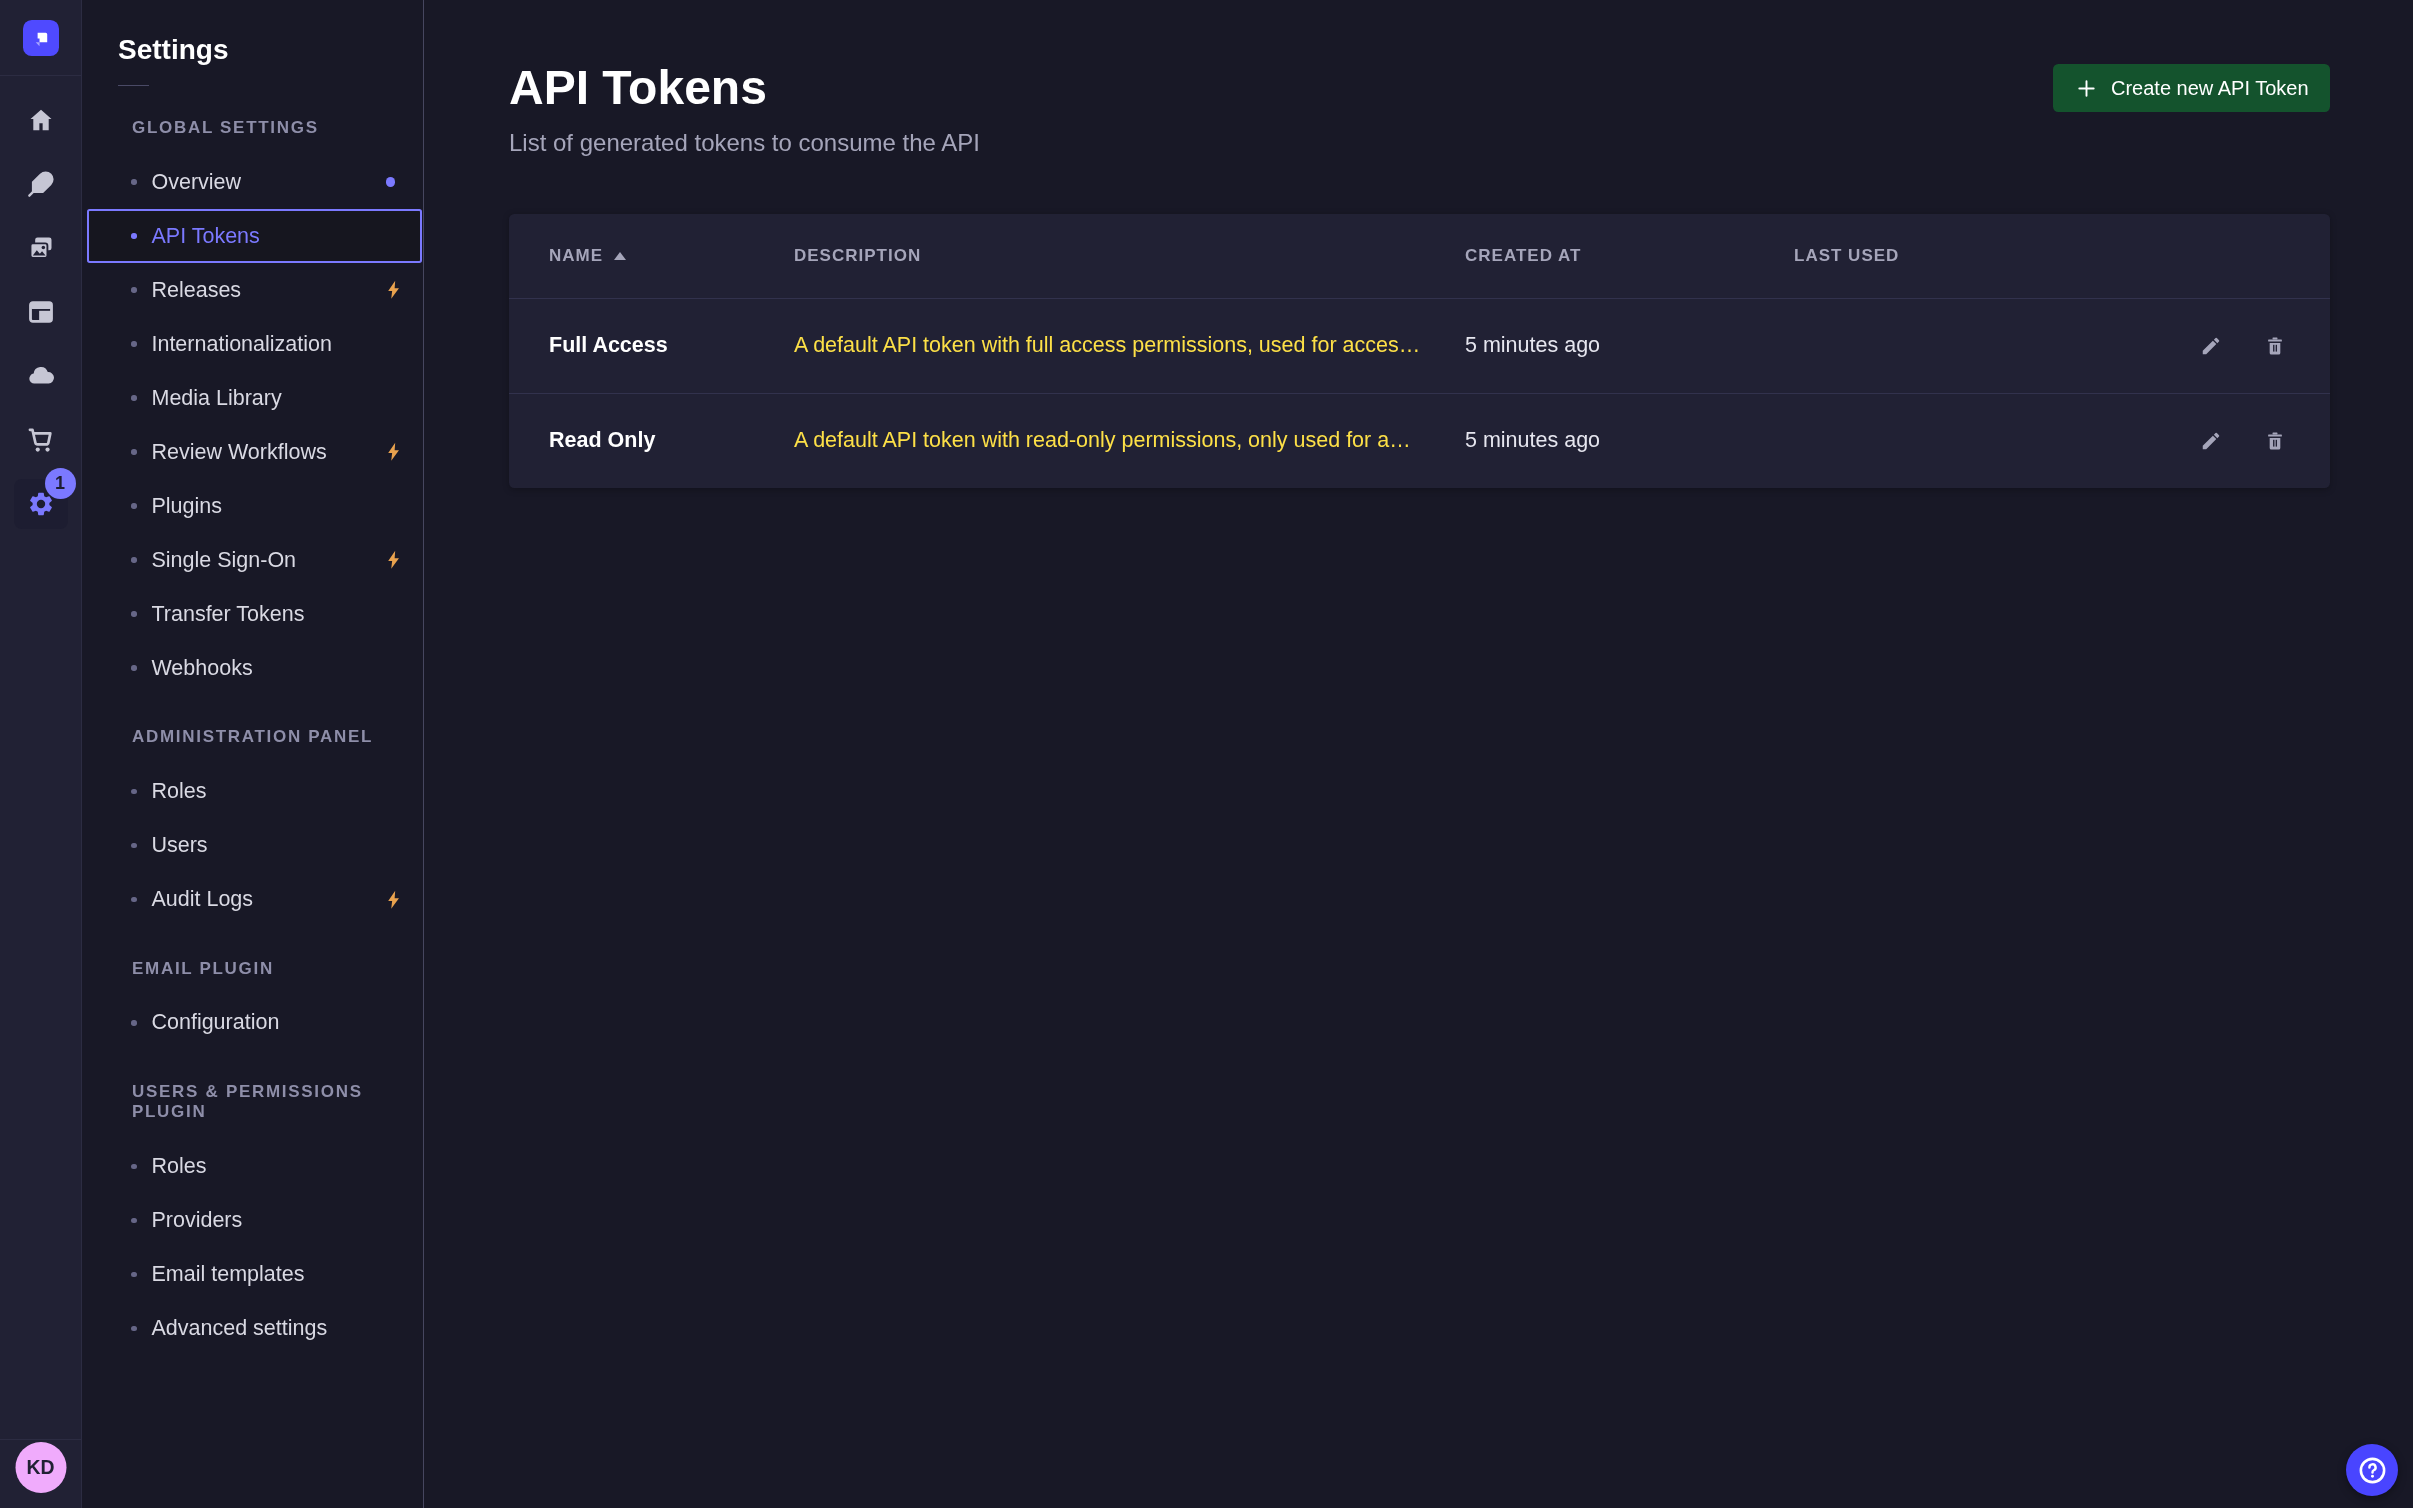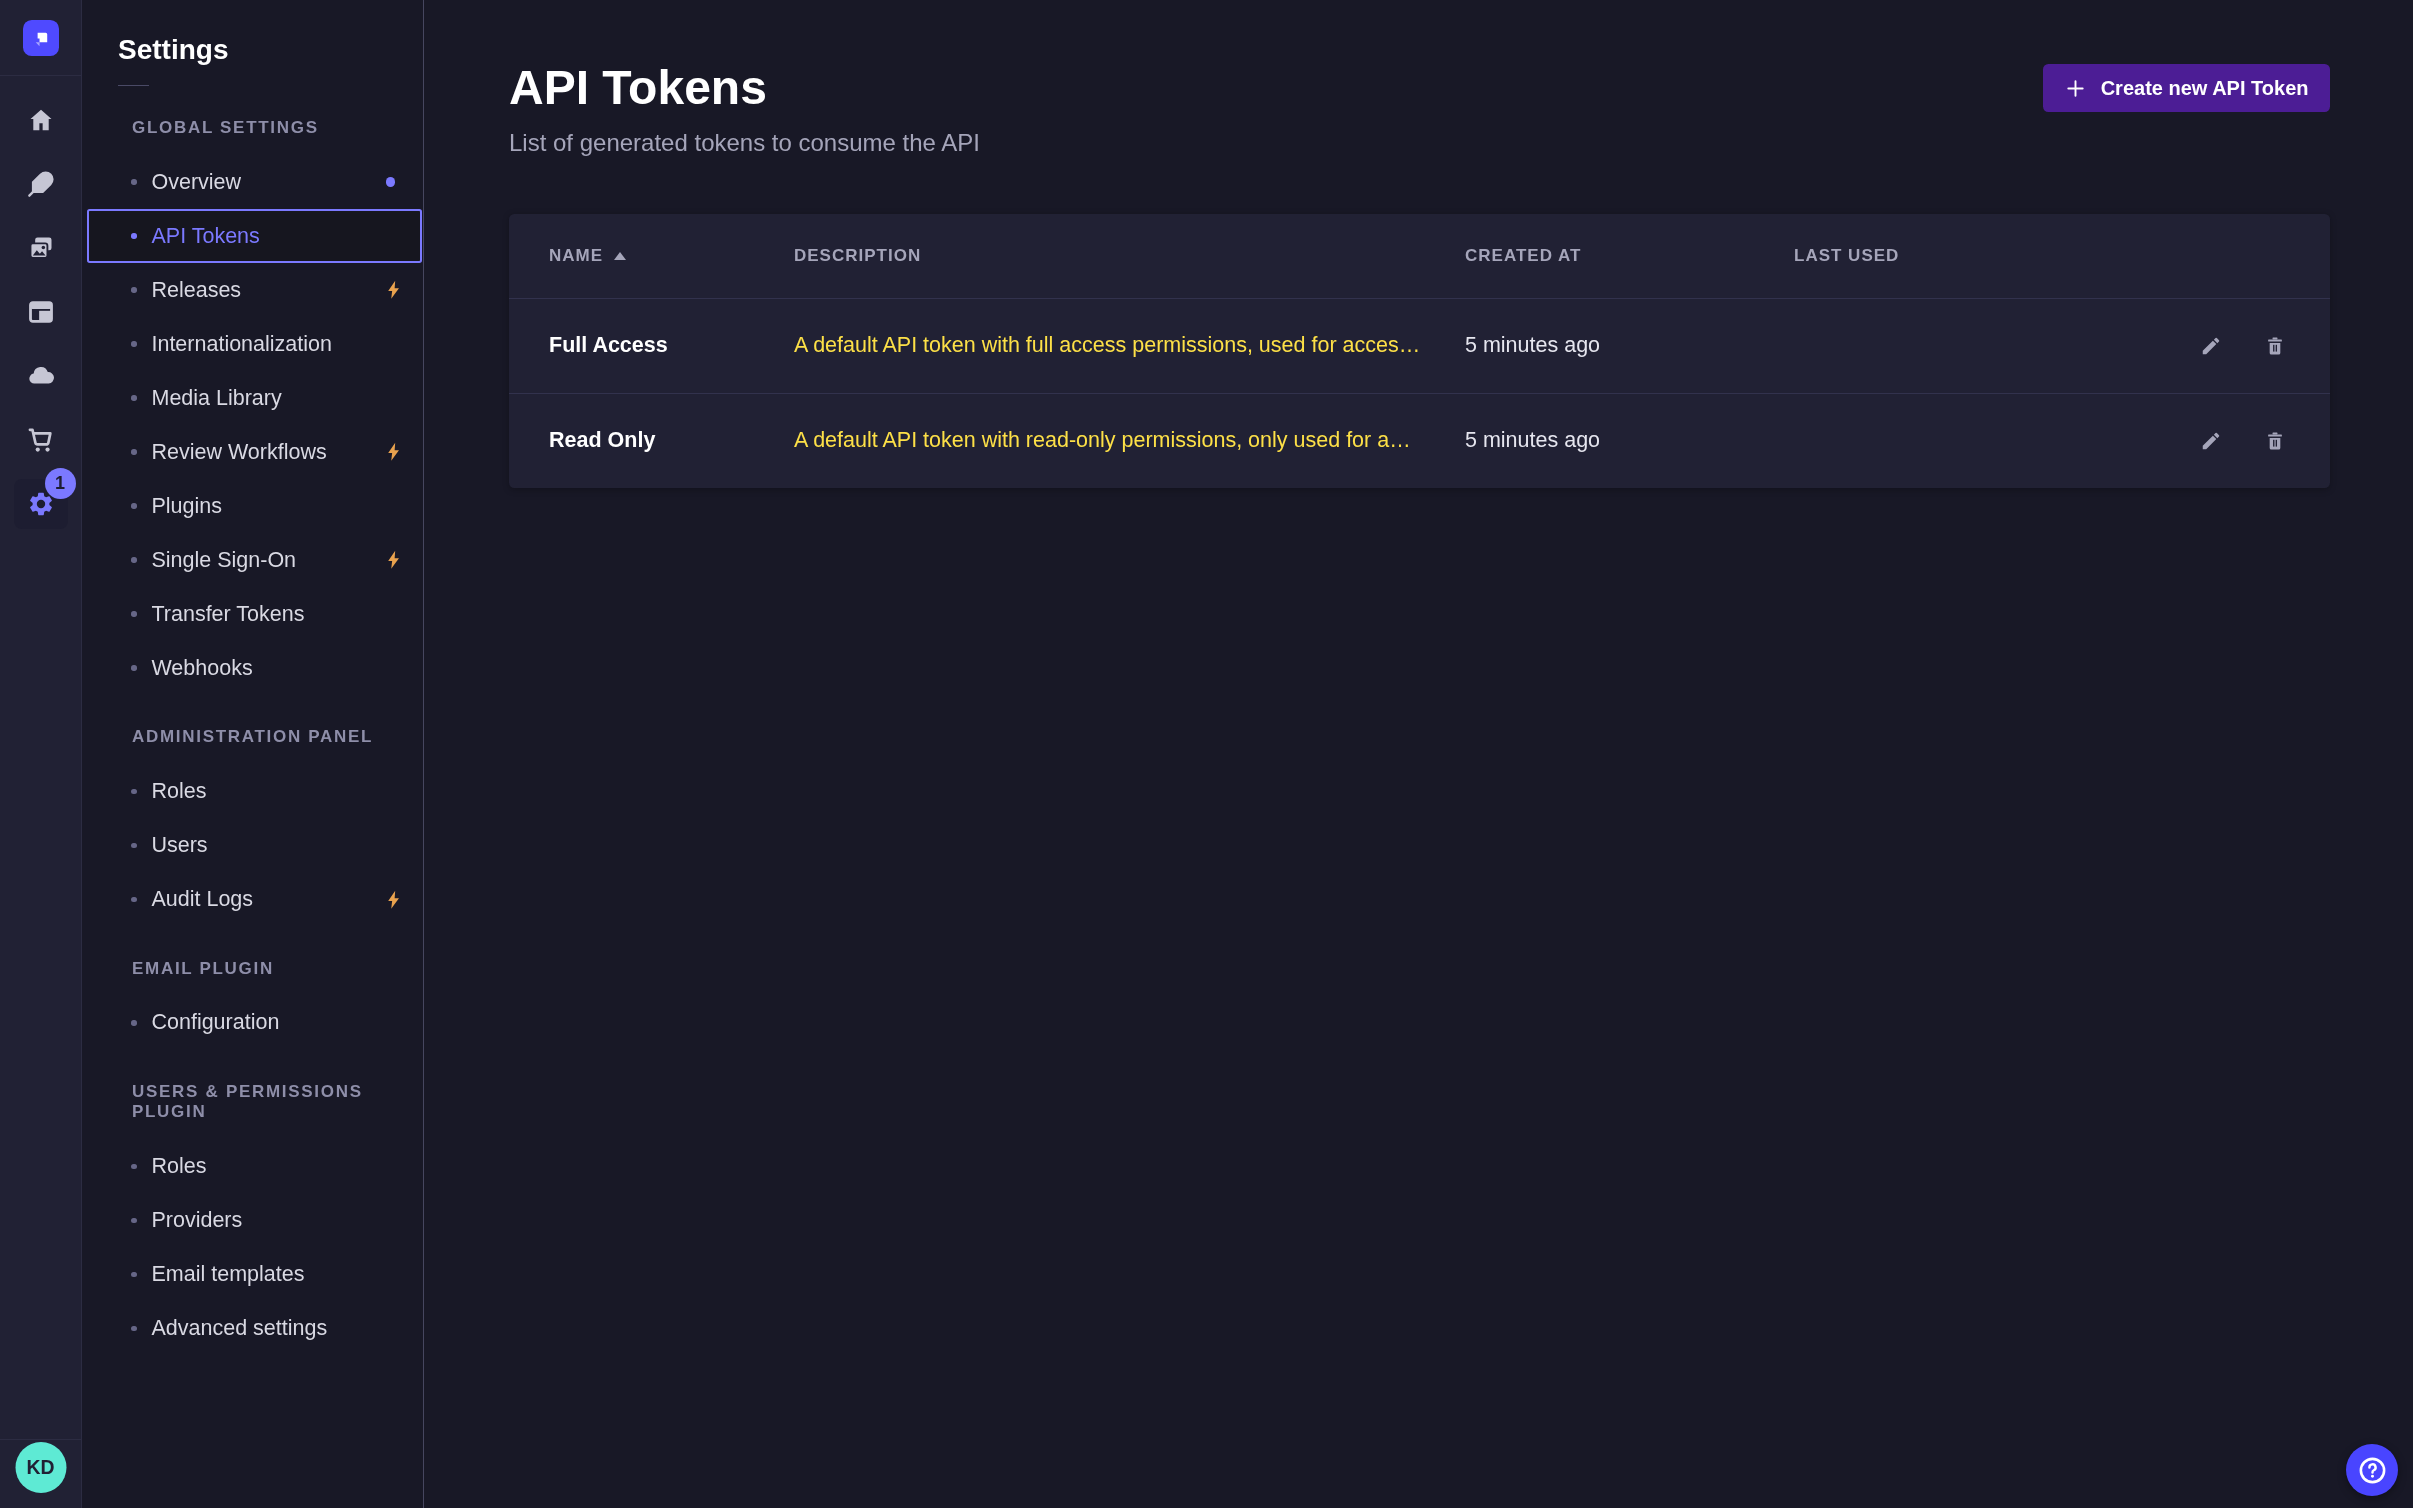--- a/index.html
+++ b/index.html
@@ -16,21 +16,21 @@
   .rail-icons { margin-top:12px; display:flex; flex-direction:column; align-items:center; }
   .rail-slot { height:64px; width:82px; display:flex; align-items:center; justify-content:center; cursor:pointer; }
   .rail-slot svg { width:28px; height:28px; }
   .gear-tile { position:relative; width:54px; height:50px; border-radius:8px; background:#1d1d31;
                display:flex; align-items:center; justify-content:center; }
   .gear-badge { position:absolute; top:-10.7px; right:-8px; min-width:31px; height:31px; border-radius:50%;
                 background:#7b79ff; color:#1d1d31; font-size:18px; font-weight:700;
                 display:flex; align-items:center; justify-content:center; }
   .rail-bottom-divider { position:absolute; bottom:68px; left:0; width:100%; height:0.7px; background:#2c2c42; }
   .avatar { position:absolute; bottom:14.7px; left:50%; transform:translateX(-50%); width:51px; height:51px;
-            border-radius:50%; background:#5eead4; color:#212134; font-size:19.4px; font-weight:700;
+            border-radius:50%; background:#f0abfc; color:#212134; font-size:19.4px; font-weight:700;
             display:flex; align-items:center; justify-content:center; cursor:pointer; }
 
   
   .subnav { width:342px; flex:none; background:#181826; border-right:0.7px solid #46465f; padding-top:35px; }
   .subnav h2 { margin-left:36px; font-size:28px; line-height:29.5px; font-weight:700; color:#ffffff; }
   .subnav .title-divider { margin:20px 0 0 36px; width:31px; height:1.3px; background:#4a4a66; }
   .nav-section { margin-top:32px; }
   .section-title { margin-left:50px; font-size:17px; line-height:20px; font-weight:600;
                    letter-spacing:1.7px; color:#8e8ea9; text-transform:uppercase; }
   .nav-section ul { margin-top:17.4px; list-style:none; }
@@ -43,21 +43,21 @@
   .nav-item.active .bullet { background:#7b79ff; }
   .notif-dot { margin-left:auto; margin-right:9.4px; width:9.4px; height:9.4px; border-radius:50%; background:#7b79ff; }
   .bolt { margin-left:auto; width:21.5px; height:21.5px; flex:none; }
 
   
   .main { flex:1; position:relative; }
   .main-header { padding:64px 83px 0 85px; display:flex; justify-content:space-between; align-items:flex-start; }
   .main-header h1 { font-size:48px; line-height:48px; font-weight:700; color:#ffffff; }
   .subtitle { margin-top:16px; font-size:24px; line-height:29.5px; color:#a5a5ba; }
   .create-btn { display:flex; align-items:center; gap:13.4px; height:48px; padding:0 21.5px; border:none;
-                background:#4c1d95; color:#ffffff; font-family:inherit; font-size:20px; font-weight:700;
+                background:#14532d; color:#ffffff; font-family:inherit; font-size:20px; font-weight:400;
                 border-radius:5.4px; cursor:pointer; }
   .create-btn svg { width:23px; height:23px; }
 
   .card { margin:56px 83px 0 85px; background:#212134; border-radius:5.4px;
           box-shadow:0 1.3px 6.7px rgba(0,0,0,0.25); }
   .tgrid { display:grid; grid-template-columns:245px 671px 329px 1fr 154px; align-items:center; padding:0 40px; }
   .thead { height:84px; }
   .th { font-size:17px; font-weight:600; letter-spacing:1px; color:#a5a5ba; text-transform:uppercase;
         display:flex; align-items:center; }
   .sort-tri { margin-left:10.7px; width:0; height:0; border-left:6.7px solid transparent;

